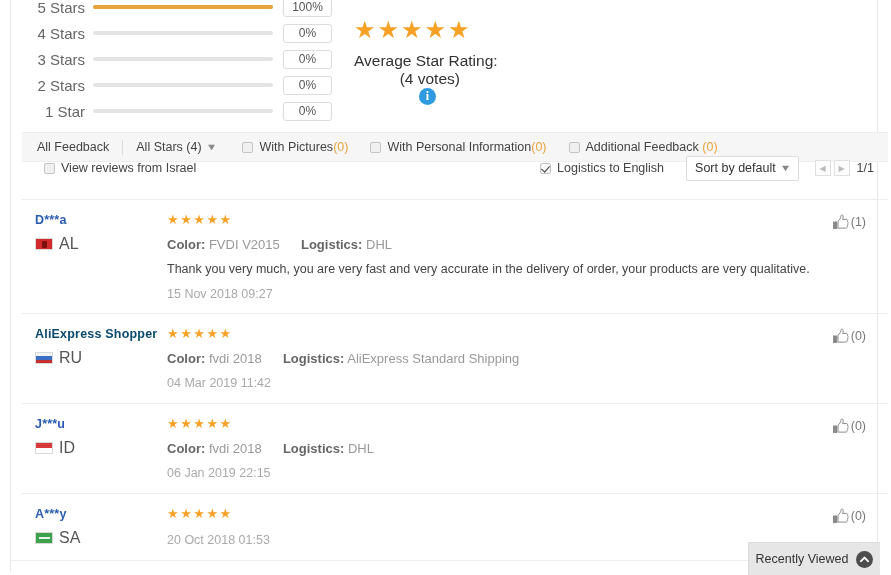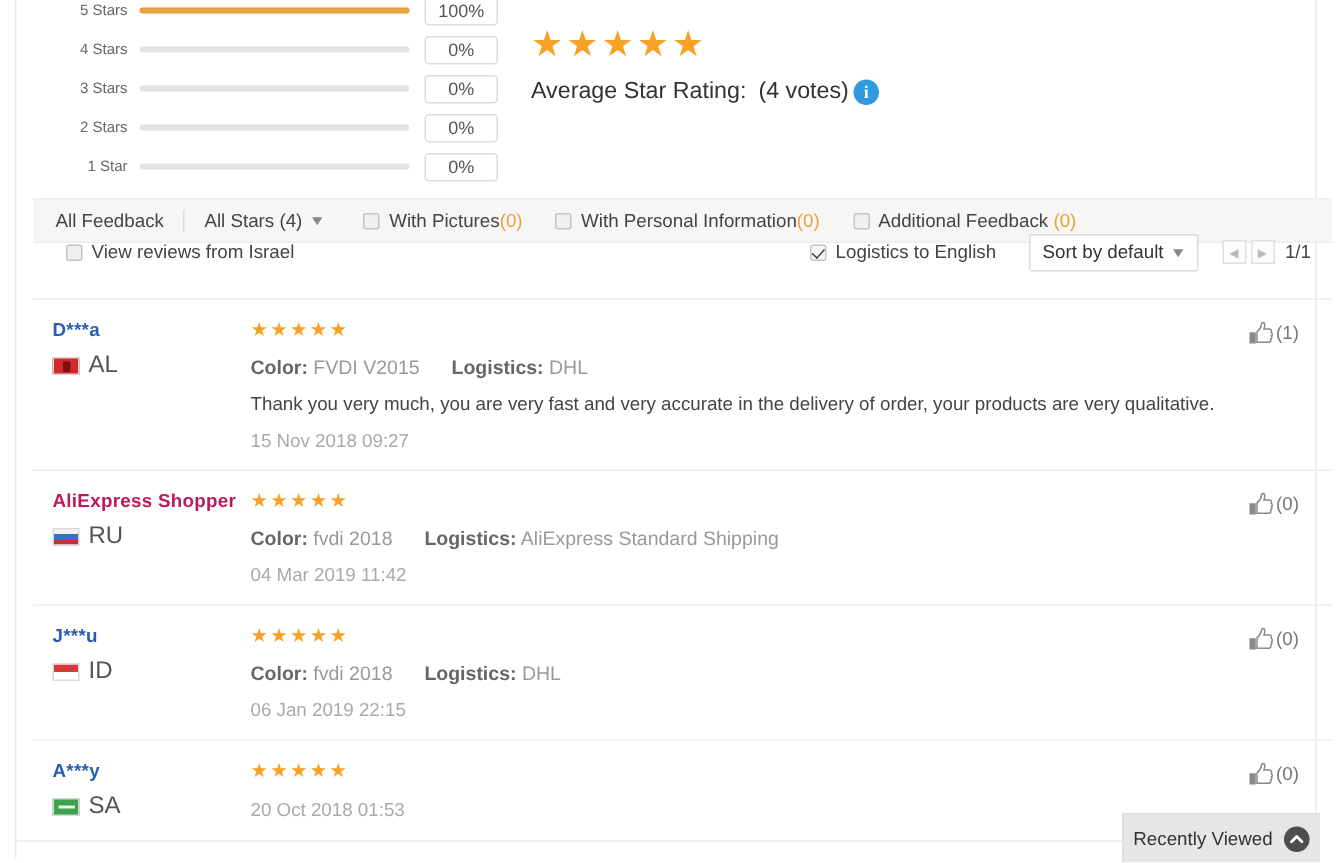--- a/index.html
+++ b/index.html
@@ -40,21 +40,21 @@
     width: 310px;
   }
   .bar-row {
     display: flex;
     align-items: center;
     height: 26px;
   }
   .bar-label {
     width: 62px;
     text-align: right;
-    font-size: 10px;
+    font-size: 15px;
     color: #666;
     padding-right: 8px;
     white-space: nowrap;
   }
   .bar-track {
     width: 180px;
     height: 4px;
     background: #e3e3e3;
     border-radius: 2px;
     position: relative;
@@ -89,20 +89,21 @@
     color: #f7a226;
     line-height: 28px;
     height: 30px;
   }
   .avg-line {
     margin-top: 6px;
     font-size: 15.5px;
     color: #333;
     display: flex;
     align-items: center;
+    flex-direction: column;
   }
   .avg-votes { margin-left: 8px; color:#333; }
   .info-icon {
     display: inline-block;
     width: 17px; height: 17px;
     border-radius: 50%;
     background: #2f9ae0;
     color: #fff;
     font-size: 12px;
     font-weight: bold;
@@ -238,21 +239,21 @@
     position: absolute;
     left: 13px; top: 13px;
     width: 130px;
   }
   .r-name {
     font-size: 12.5px;
     font-weight: bold;
     color: #2a5db0;
     letter-spacing: .2px;
   }
-  .r-name.plain { color: #be185d; }
+  .r-name.plain { color: #0c4a6e; }
   .r-country {
     margin-top: 8px;
     display: flex;
     align-items: center;
     font-size: 16px;
     color: #555;
   }
   .flag {
     width: 18px; height: 12px;
     margin-right: 6px;

